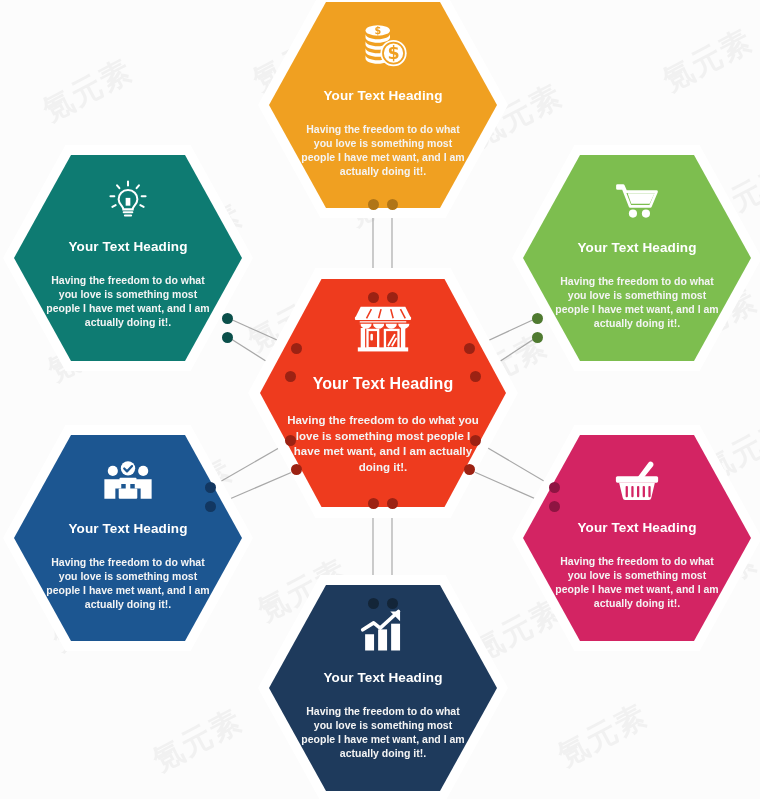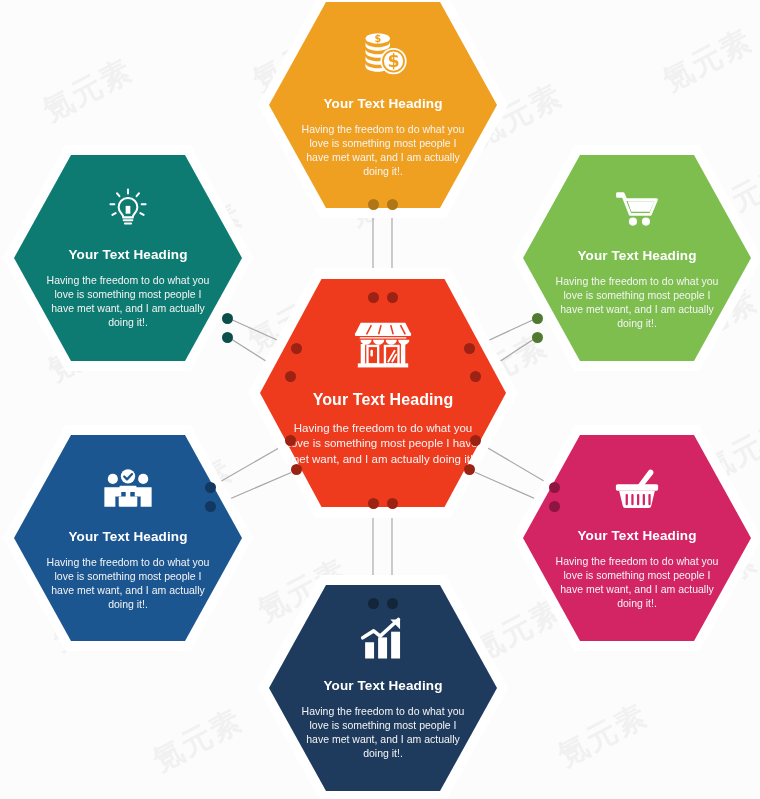--- a/index.html
+++ b/index.html
@@ -40,21 +40,21 @@
     text-align:center;color:#fff;box-sizing:border-box;
   }
   .hex-icon{display:block;margin:0 auto;}
   .hex-title{
     font-weight:700;font-size:13.5px;letter-spacing:0.1px;
     margin:9px 0 3px 0;color:#ffffff;line-height:1.2;
   }
   .hex-title.big{font-size:16px;margin:11px 0 4px 0;}
   .hex-body-text{
     font-size:10.5px;line-height:1.32;color:#f4f4f4;
-    max-width:172px;margin:8px auto;font-weight:400;
+    max-width:172px;margin:16px auto;font-weight:700;
   }
   .hex-body-text.big{font-size:11.5px;max-width:196px;line-height:1.34;}
 
   .dot{position:absolute;border-radius:50%;z-index:3;}
 </style>
 </head>
 <body>
 
 <div id="stage">
 

